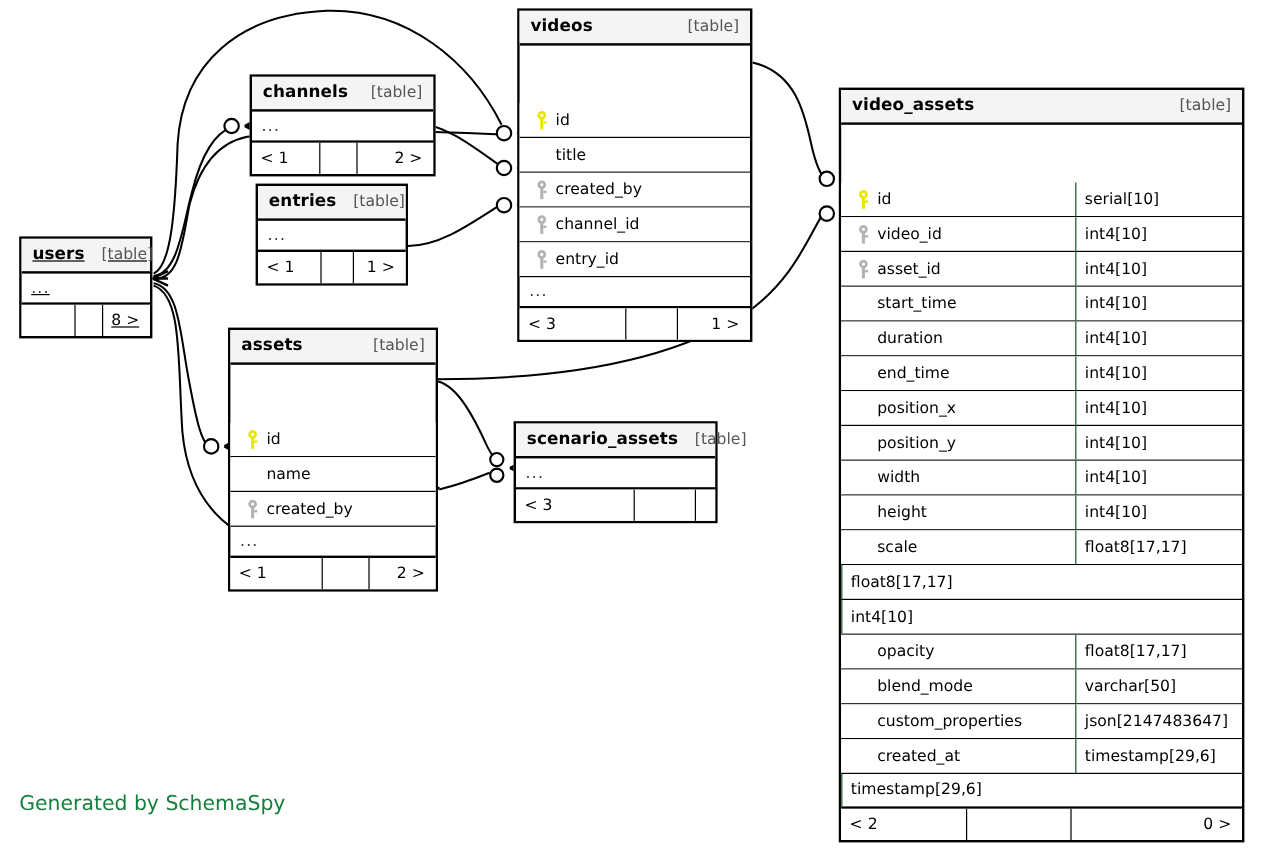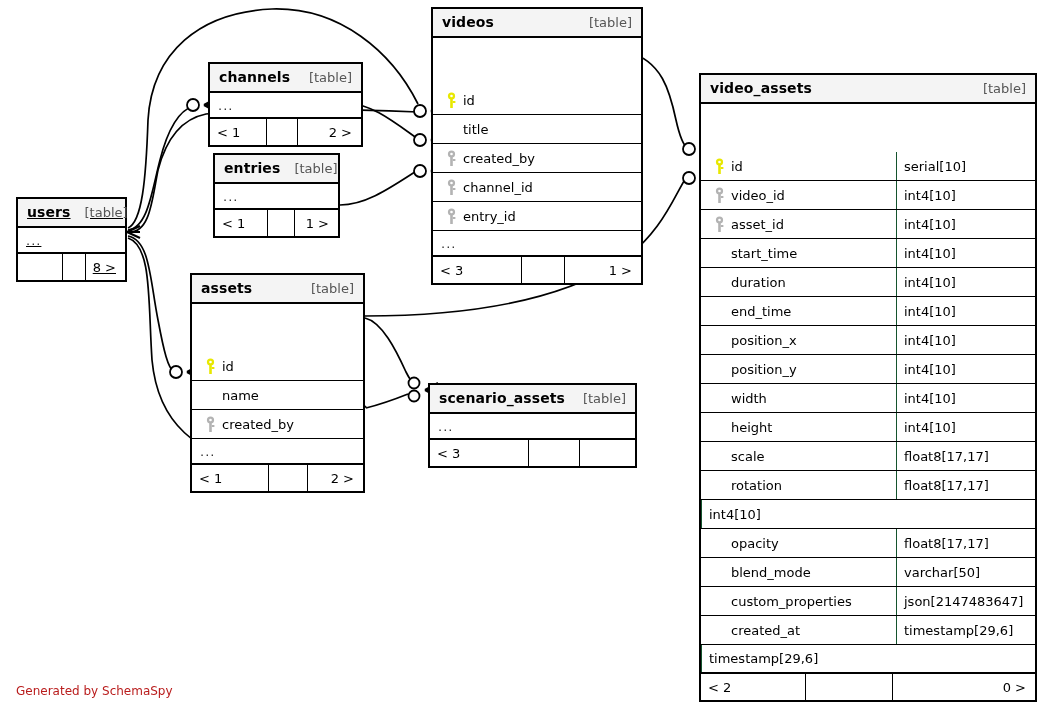--- a/index.html
+++ b/index.html
@@ -135,36 +135,36 @@
     white-space: nowrap;
   }
   .foot-left   { justify-content: flex-start; padding-left: 7px; }
   .foot-mid    { justify-content: center; border-left: 1px solid #000000; border-right: 1px solid #000000; }
   .foot-right  { justify-content: flex-end; padding-right: 9px; }
 
   
   #table-video_assets { left: 699px; top: 73px;  width: 338px; }
   #table-video_assets .cell-name { width: 195px; }
 
-  #table-videos   { left: 431px; top: 7px;   width: 212px; }
+  #table-videos   { left: 431px; top: 7px;   width: 196px; }
   #table-videos .cell-name { width: 100%; }
 
   #table-channels { left: 208px; top: 62px;  width: 155px; }
   #table-entries  { left: 213px; top: 153px; width: 127px; }
   #table-users    { left: 16px;  top: 197px; width: 111px; text-decoration: underline; }
   #table-assets   { left: 190px; top: 273px; width: 175px; }
   #table-assets .cell-name { width: 100%; }
-  #table-scenario_assets { left: 428px; top: 351px; width: 209px; margin-top: 32px; }
+  #table-scenario_assets { left: 428px; top: 351px; width: 170px; }
 
   .generated-note {
     position: absolute;
     left: 16px;
-    top: 684px;
-    font-size: 12px;
-    color: #b91c1c;
+    top: 660px;
+    font-size: 17px;
+    color: #15803d;
     z-index: 3;
     white-space: nowrap;
   }
 </style>
 </head>
 <body>
 
 <div id="diagram-canvas">
 
   <svg id="edge-layer" viewBox="0 0 1055 715" width="1055" height="715" xmlns="http://www.w3.org/2000/svg">
@@ -342,24 +342,20 @@
 
       <div class="tbl-row">
         <div class="cell-name">
           <span class="key-slot"></span>
           <span class="col-label">scale</span>
         </div>
         <div class="cell-type">float8[17,17]</div>
       </div>
 
       <div class="tbl-row">
-        <div class="cell-name">
-          <span class="key-slot"></span>
-          <span class="col-label">rotation</span>
-        </div>
         <div class="cell-type">float8[17,17]</div>
       </div>
 
       <div class="tbl-row">
         <div class="cell-type">int4[10]</div>
       </div>
 
       <div class="tbl-row">
         <div class="cell-name">
           <span class="key-slot"></span>

